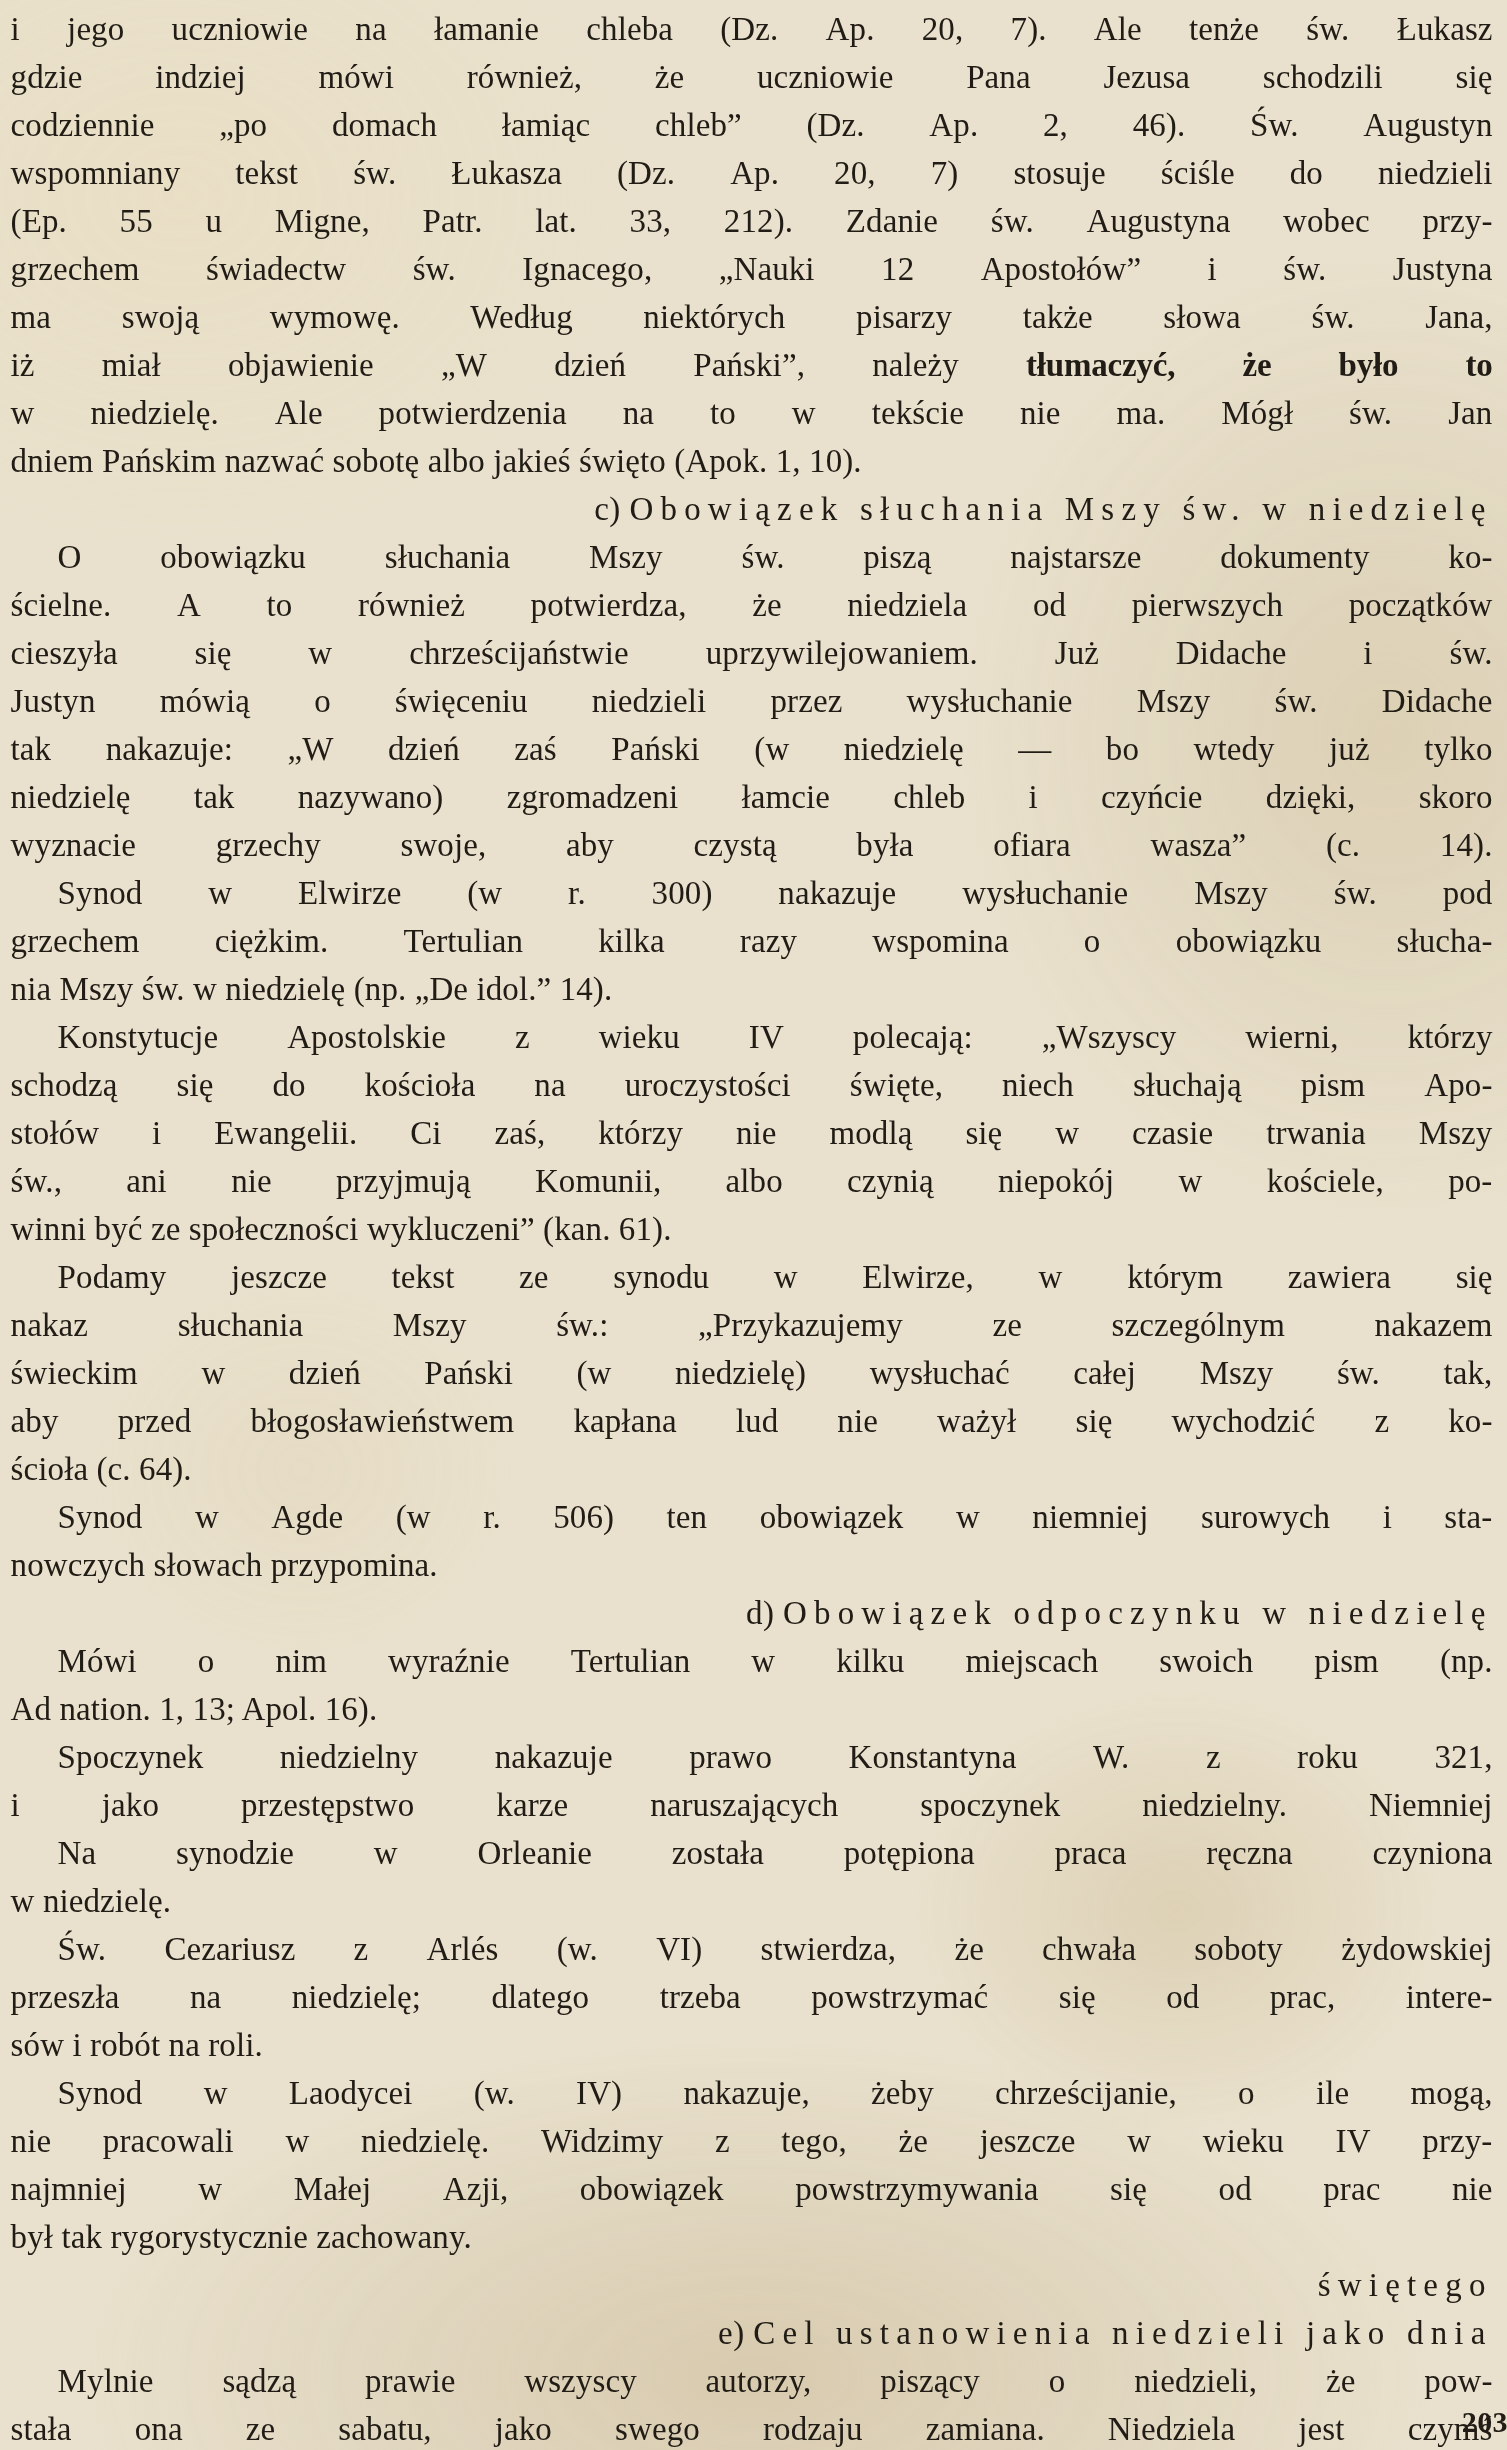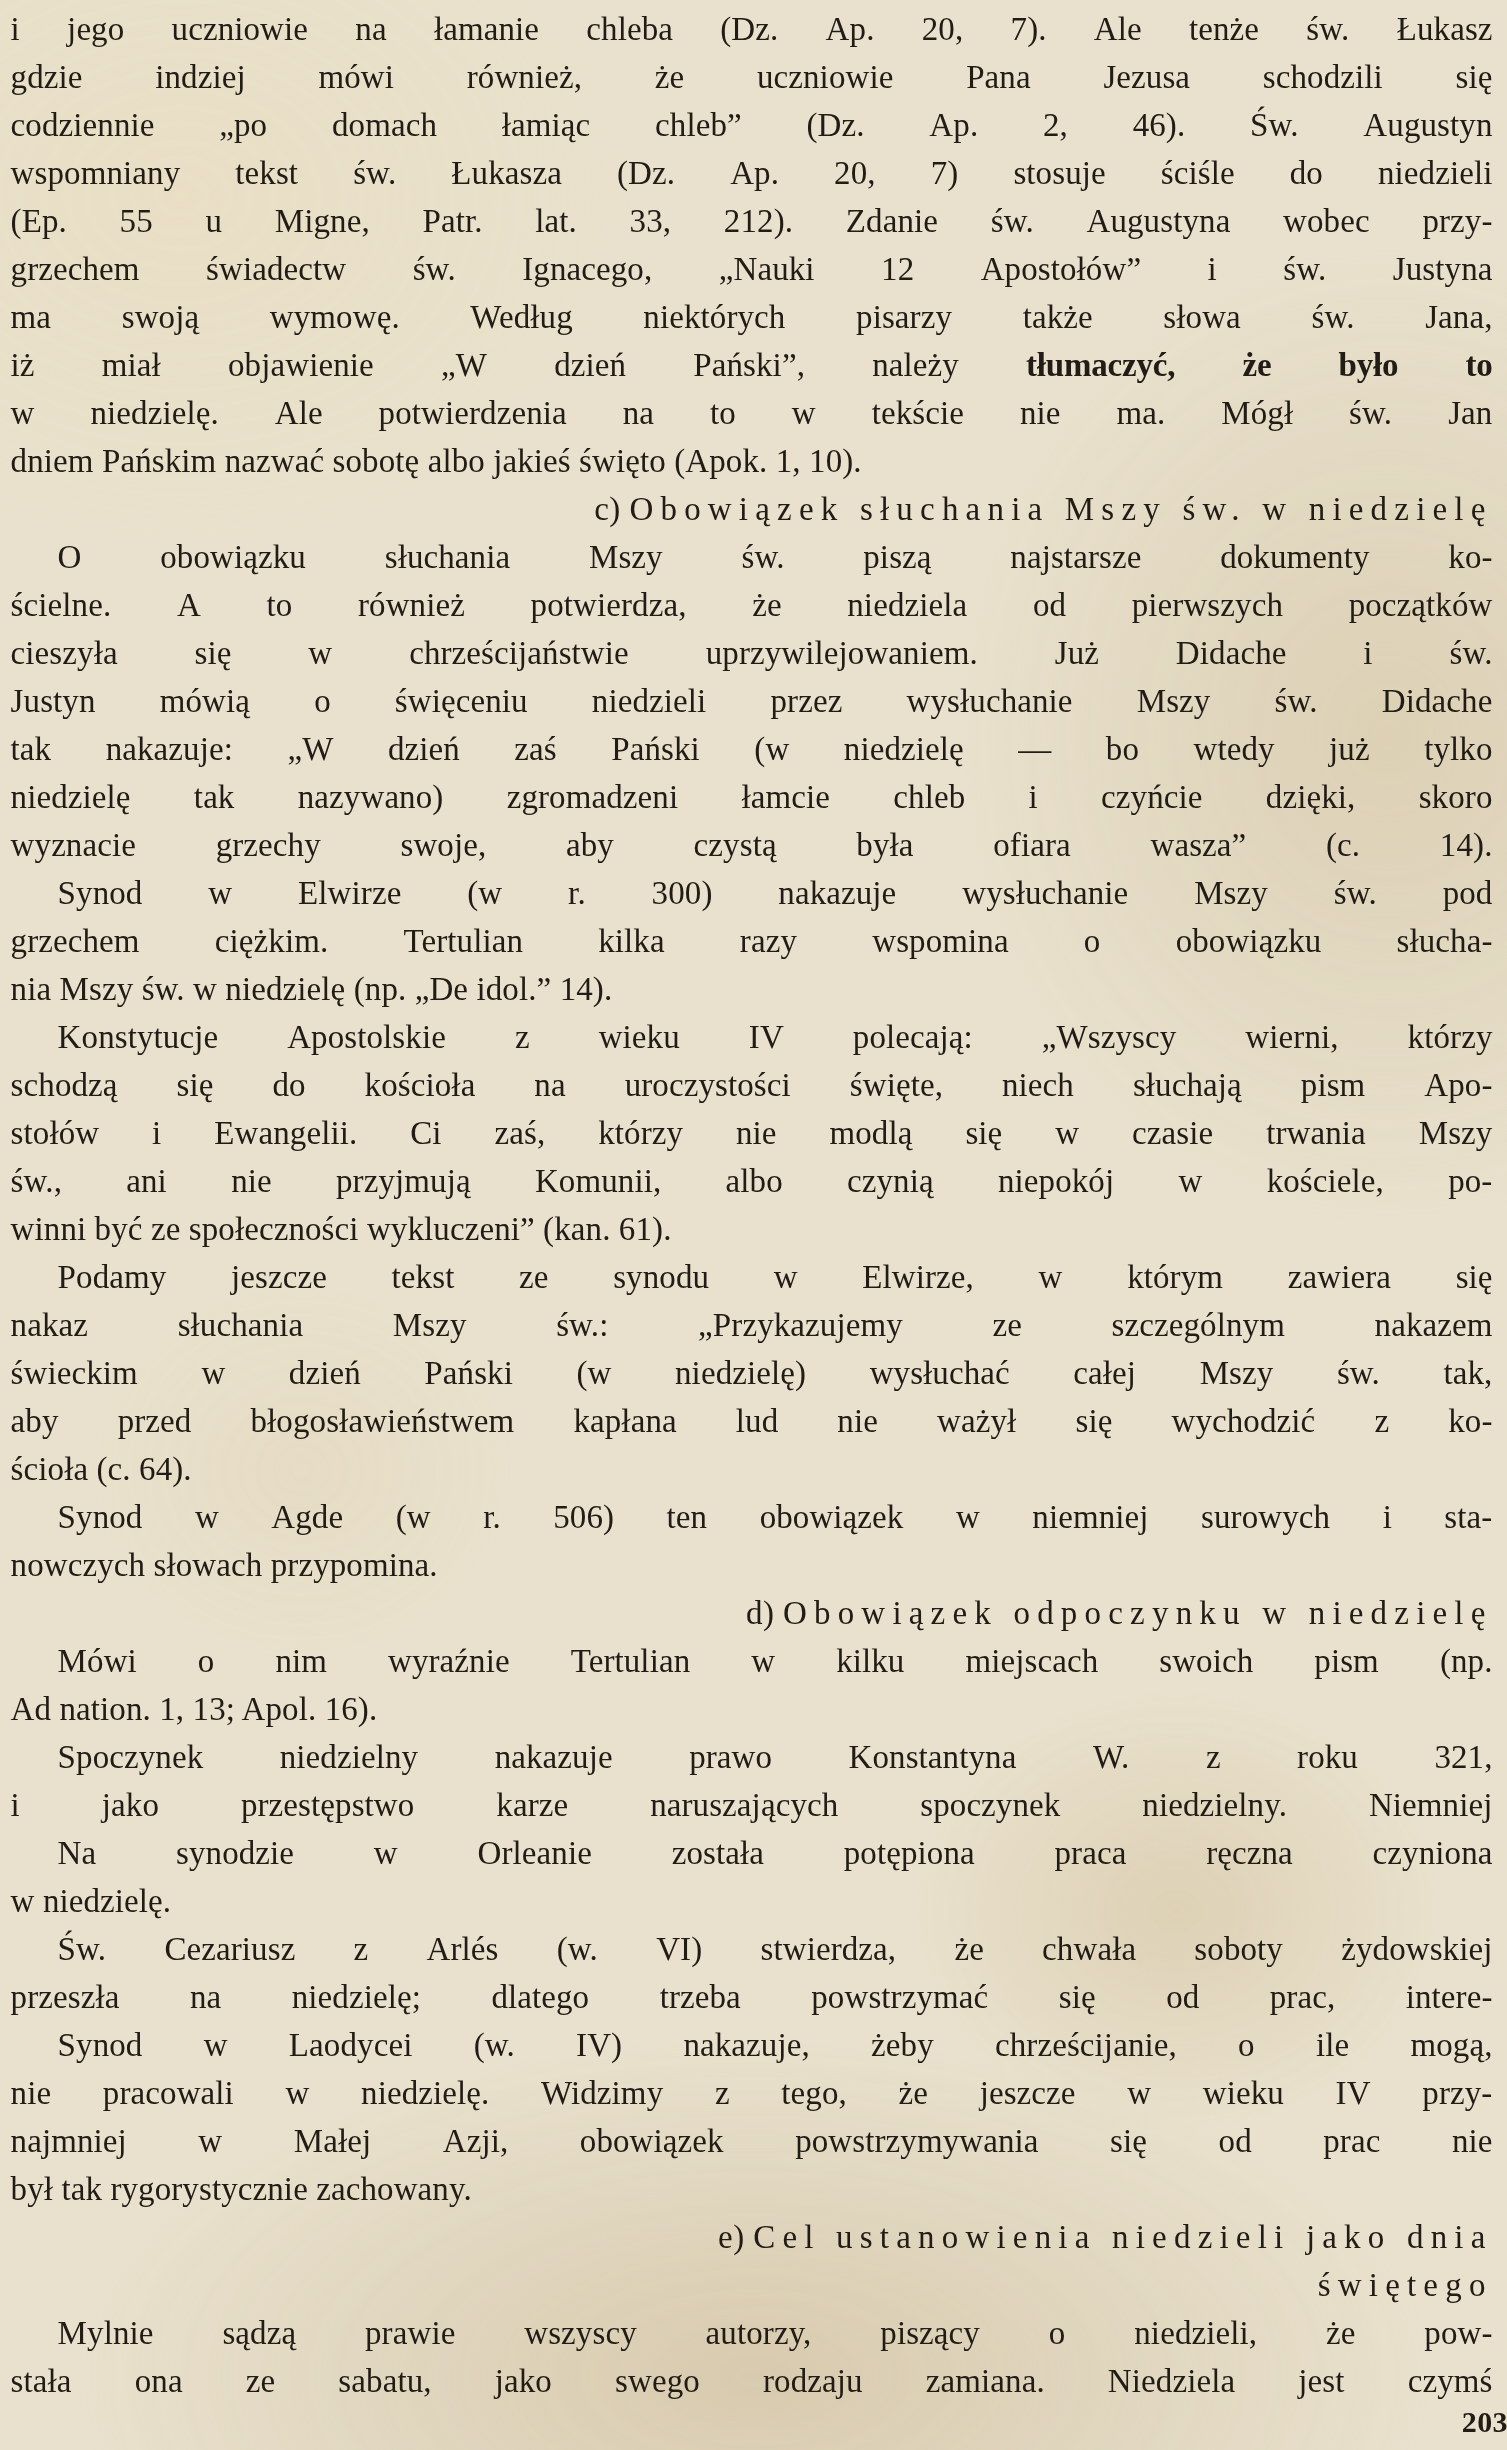--- a/index.html
+++ b/index.html
@@ -137,24 +137,25 @@
       <div class="ln flush">nowczych słowach przypomina.</div>
       <div class="head"><span class="lead">d) </span><span>Obowiązek odpoczynku w niedzielę</span></div>
       <div class="ln pad-1"><span>Mówi</span><span>o</span><span>nim</span><span>wyraźnie</span><span>Tertulian</span><span>w</span><span>kilku</span><span>miejscach</span><span>swoich</span><span>pism</span><span>(np.</span></div>
       <div class="ln flush">Ad nation. 1, 13; Apol. 16).</div>
       <div class="ln pad-1"><span>Spoczynek</span><span>niedzielny</span><span>nakazuje</span><span>prawo</span><span>Konstantyna</span><span>W.</span><span>z</span><span>roku</span><span>321,</span></div>
       <div class="ln"><span>i</span><span>jako</span><span>przestępstwo</span><span>karze</span><span>naruszających</span><span>spoczynek</span><span>niedzielny.</span><span>Niemniej</span></div>
       <div class="ln pad-1"><span>Na</span><span>synodzie</span><span>w</span><span>Orleanie</span><span>została</span><span>potępiona</span><span>praca</span><span>ręczna</span><span>czyniona</span></div>
       <div class="ln flush">w niedzielę.</div>
       <div class="ln pad-1"><span>Św.</span><span>Cezariusz</span><span>z</span><span>Arlés</span><span>(w.</span><span>VI)</span><span>stwierdza,</span><span>że</span><span>chwała</span><span>soboty</span><span>żydowskiej</span></div>
       <div class="ln"><span>przeszła</span><span>na</span><span>niedzielę;</span><span>dlatego</span><span>trzeba</span><span>powstrzymać</span><span>się</span><span>od</span><span>prac,</span><span>intere-</span></div>
+      <div class="ln flush">sów i robót na roli.</div>
       <div class="ln pad-1"><span>Synod</span><span>w</span><span>Laodycei</span><span>(w.</span><span>IV)</span><span>nakazuje,</span><span>żeby</span><span>chrześcijanie,</span><span>o</span><span>ile</span><span>mogą,</span></div>
       <div class="ln"><span>nie</span><span>pracowali</span><span>w</span><span>niedzielę.</span><span>Widzimy</span><span>z</span><span>tego,</span><span>że</span><span>jeszcze</span><span>w</span><span>wieku</span><span>IV</span><span>przy-</span></div>
       <div class="ln"><span>najmniej</span><span>w</span><span>Małej</span><span>Azji,</span><span>obowiązek</span><span>powstrzymywania</span><span>się</span><span>od</span><span>prac</span><span>nie</span></div>
       <div class="ln flush">był tak rygorystycznie zachowany.</div>
+      <div class="head cont"><span>świętego</span></div>
       <div class="head"><span class="lead">e) </span><span>Cel ustanowienia niedzieli jako dnia</span></div>
-      <div class="head cont"><span>świętego</span></div>
       <div class="ln pad-1"><span>Mylnie</span><span>sądzą</span><span>prawie</span><span>wszyscy</span><span>autorzy,</span><span>piszący</span><span>o</span><span>niedzieli,</span><span>że</span><span>pow-</span></div>
       <div class="ln"><span>stała</span><span>ona</span><span>ze</span><span>sabatu,</span><span>jako</span><span>swego</span><span>rodzaju</span><span>zamiana.</span><span>Niedziela</span><span>jest</span><span>czymś</span></div>
     </div>
   <div id="folio">203</div>
 </div>
 
 
 </body></html>

